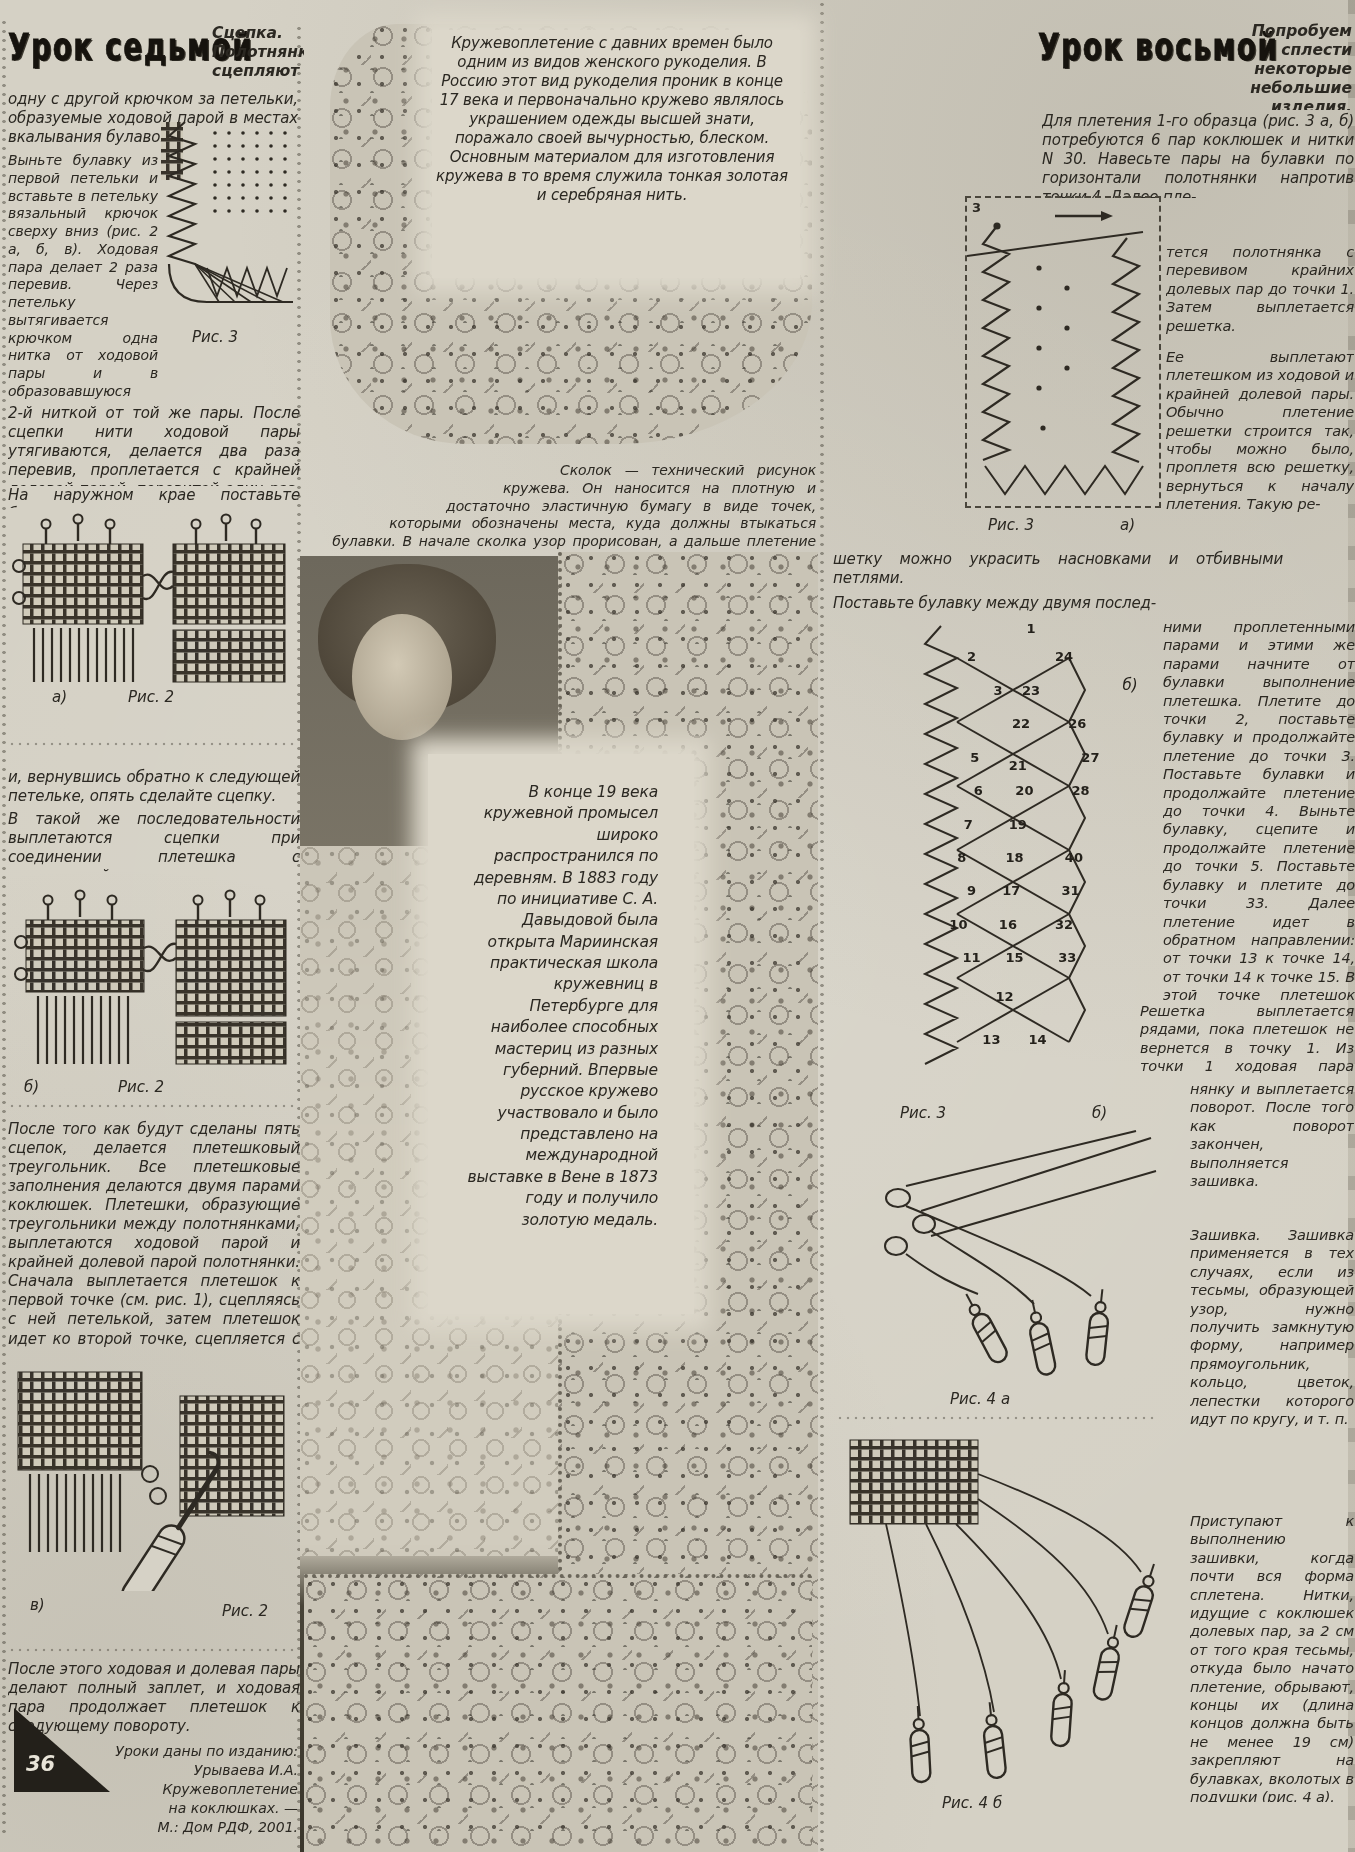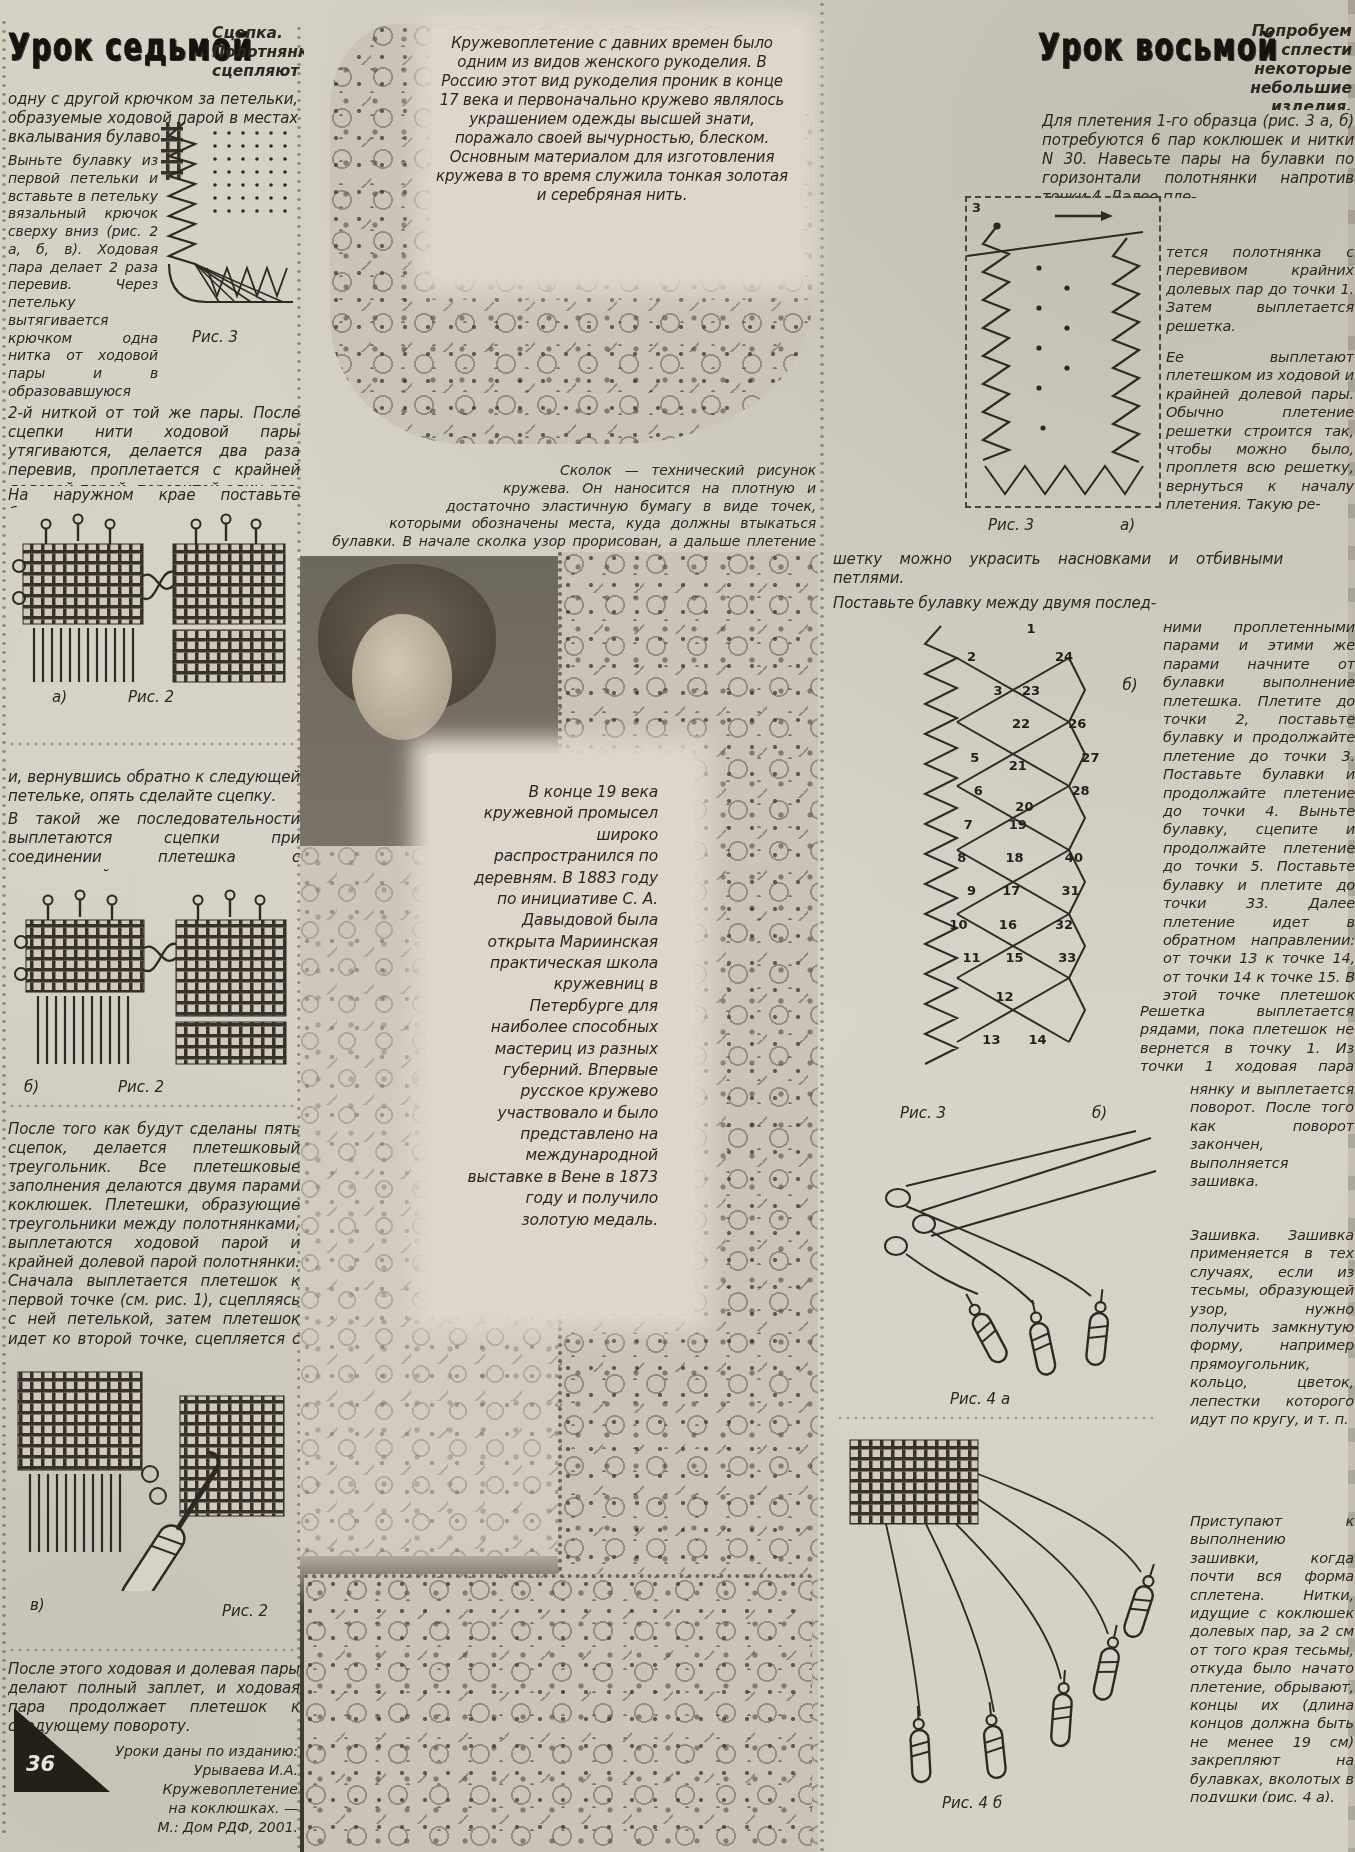--- a/index.html
+++ b/index.html
@@ -314,21 +314,21 @@
         <span class="f3p" style="left: 42%; top: 8%;">2</span>
         <span class="f3p" style="left: 70%; top: 8%;">24</span>
         <span class="f3p" style="left: 50%; top: 15%;">3</span>
         <span class="f3p" style="left: 60%; top: 15%;">23</span>
         <span class="f3p" style="left: 57%; top: 22%;">22</span>
         <span class="f3p" style="left: 74%; top: 22%;">26</span>
         <span class="f3p" style="left: 43%; top: 29%;">5</span>
         <span class="f3p" style="left: 56%; top: 29%; margin-top: 8px;">21</span>
         <span class="f3p" style="left: 78%; top: 29%;">27</span>
         <span class="f3p" style="left: 44%; top: 36%;">6</span>
-        <span class="f3p" style="left: 58%; top: 36%; margin-top: 16px;">20</span>
+        <span class="f3p" style="left: 58%; top: 36%;">20</span>
         <span class="f3p" style="left: 75%; top: 36%;">28</span>
         <span class="f3p" style="left: 41%; top: 43%;">7</span>
         <span class="f3p" style="left: 56%; top: 43%;">19</span>
         <span class="f3p" style="left: 39%; top: 50%;">8</span>
         <span class="f3p" style="left: 55%; top: 50%;">18</span>
         <span class="f3p" style="left: 73%; top: 50%;">40</span>
         <span class="f3p" style="left: 42%; top: 57%;">9</span>
         <span class="f3p" style="left: 54%; top: 57%;">17</span>
         <span class="f3p" style="left: 72%; top: 57%;">31</span>
         <span class="f3p" style="left: 38%; top: 64%;">10</span>

